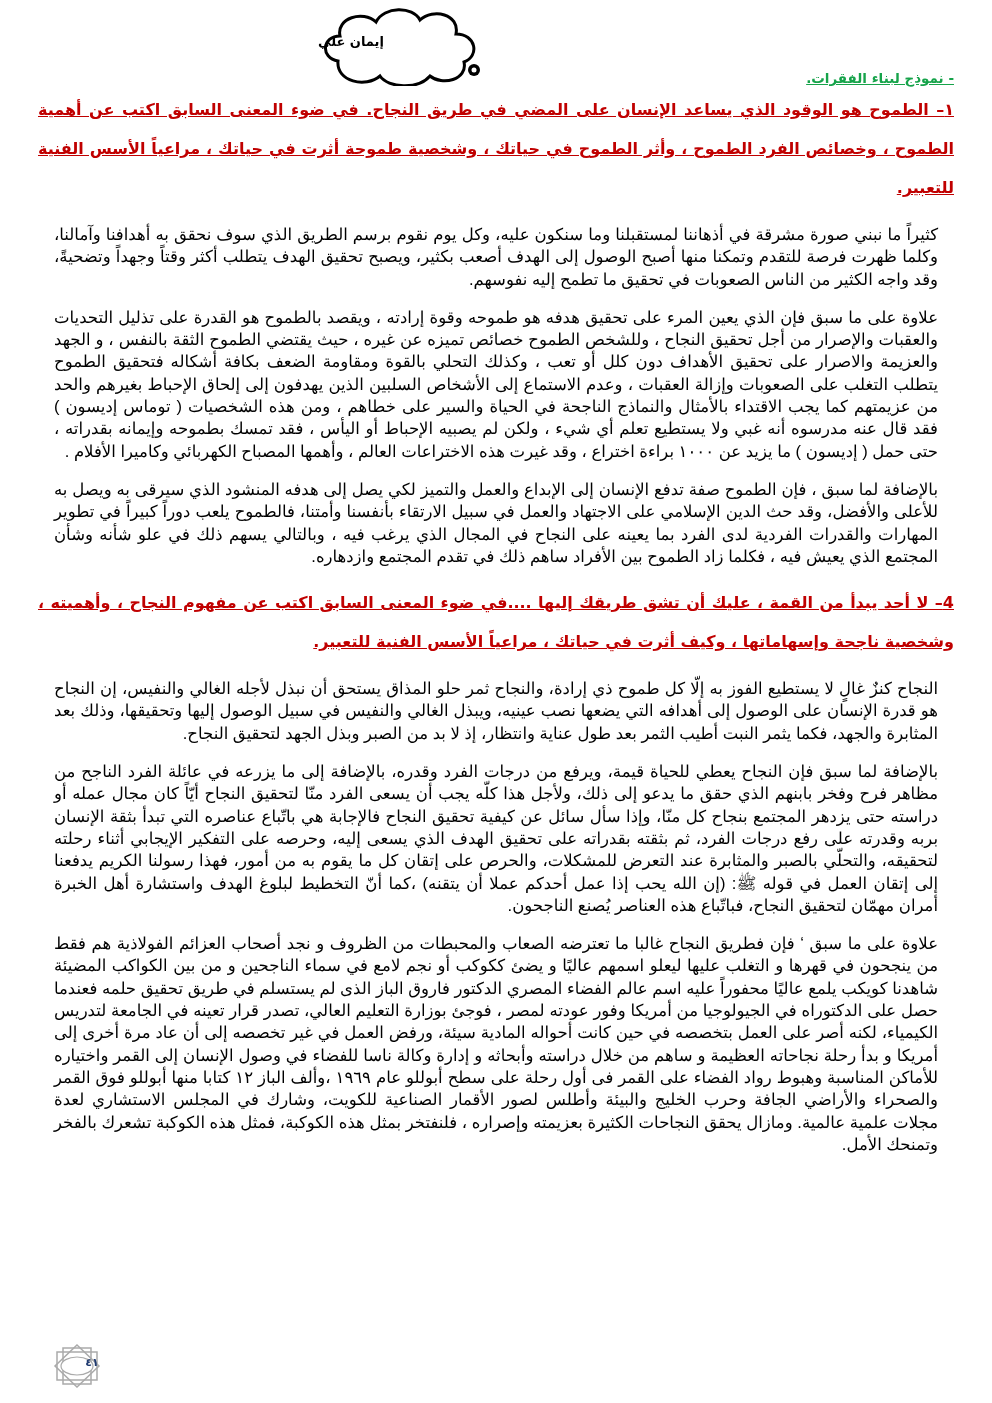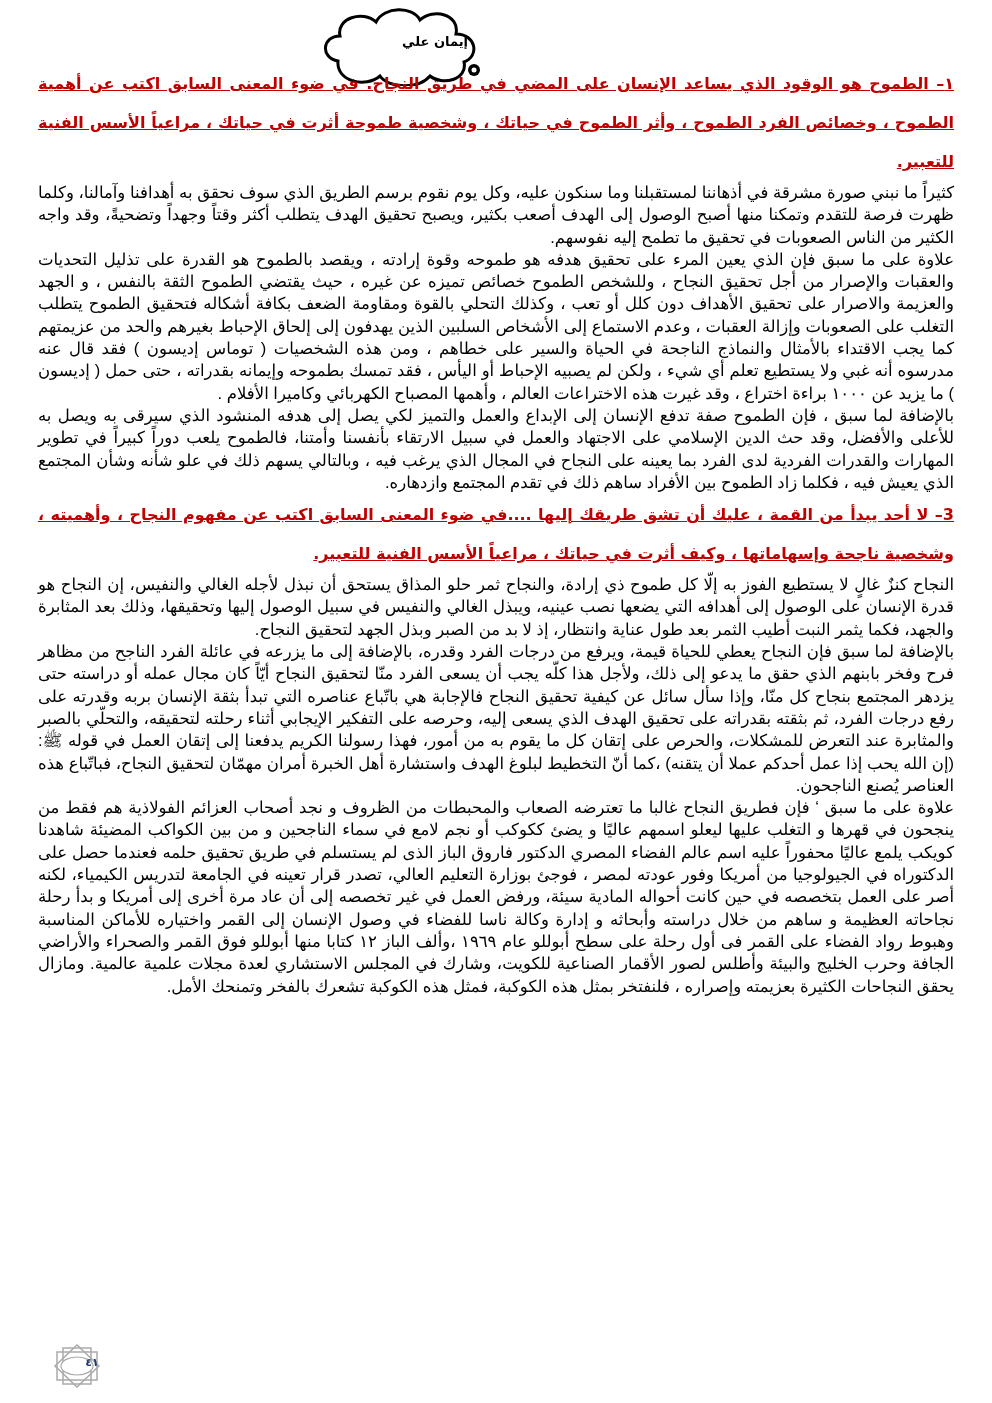--- a/index.html
+++ b/index.html
@@ -1,49 +1,50 @@
 <!DOCTYPE html>
 <html><head>
 <meta charset="utf-8">
 <style>
   html, body { margin: 0; padding: 0; background: #ffffff; }
   body { width: 992px; height: 1403px; position: relative; overflow: hidden; font-family: "DejaVu Sans", sans-serif; }
   .cloud { position: absolute; left: 318px; top: 6px; width: 164px; height: 76px; }
   .cloud svg { position: absolute; left: 0; top: 0; }
-  .cloud-name { position: absolute; left: 0; top: 28px; width: 150px; text-align: right; font-size: 13px; font-weight: bold; color: #000; direction: rtl; }
+  .cloud-name { position: absolute; left: 0; top: 28px; width: 150px; text-align: left; font-size: 13px; font-weight: bold; color: #000; direction: rtl; }
   .page { position: absolute; left: 38px; top: 64px; width: 916px; direction: rtl; text-align: justify; }
   .section-label { color: #16a34a; font-weight: bold; font-size: 13.5px; text-decoration: underline; margin: 6px 0 4px 0; }
   .prompt { color: #c00000; font-weight: bold; font-size: 16px; text-decoration: underline; line-height: 39px; margin: 0; }
-  .para { font-family: "Liberation Sans", sans-serif; font-size: 16.5px; line-height: 22.3px; color: #000; margin: 0; }
+  .para { font-family: "Liberation Sans", sans-serif; font-size: 16.5px; line-height: 22.3px; color: #000; margin: 16px; }
   .page-num { position: absolute; left: 52px; top: 1344px; width: 50px; height: 44px; }
   .page-num-text { position: absolute; left: 15px; top: 12px; width: 50px; text-align: center; font-size: 11px; color: #1f3a70; font-weight: bold; }
 </style>
 </head>
 <body>
 
 <div class="cloud">
   <svg width="170" height="80" viewBox="0 0 170 80">
     <path d="M20,55 C2,52 4,30 22,30 C18,12 45,4 58,16 C66,0 95,0 102,14 C115,2 142,8 138,28 C158,28 162,50 146,56 C150,74 124,80 112,70 C100,84 70,82 62,70 C48,82 18,76 20,55 Z" fill="#fff" stroke="#000" stroke-width="3"></path>
     <circle cx="156" cy="64" r="6" fill="#000"></circle>
     <circle cx="156" cy="64" r="2.5" fill="#fff"></circle>
   </svg>
   <div class="cloud-name">إيمان علي</div>
 </div>
 
 <div class="page">
+  <div class="section-label">- نموذج لبناء الفقرات.</div>
 
   <div>
     <p class="prompt">١– الطموح هو الوقود الذي يساعد الإنسان على المضي في طريق النجاح. في ضوء المعنى السابق اكتب عن أهمية الطموح ، وخصائص الفرد الطموح ، وأثر الطموح في حياتك ، وشخصية طموحة أثرت في حياتك ، مراعياً الأسس الفنية للتعبير.</p>
     <p class="para">كثيراً ما نبني صورة مشرقة في أذهاننا لمستقبلنا وما سنكون عليه، وكل يوم نقوم برسم الطريق الذي سوف نحقق به أهدافنا وآمالنا، وكلما ظهرت فرصة للتقدم وتمكنا منها أصبح الوصول إلى الهدف أصعب بكثير، ويصبح تحقيق الهدف يتطلب أكثر وقتاً وجهداً وتضحيةً، وقد واجه الكثير من الناس الصعوبات في تحقيق ما تطمح إليه نفوسهم.</p>
     <p class="para">علاوة على ما سبق فإن الذي يعين المرء على تحقيق هدفه هو طموحه وقوة إرادته ، ويقصد بالطموح هو القدرة على تذليل التحديات والعقبات والإصرار من أجل تحقيق النجاح ، وللشخص الطموح خصائص تميزه عن غيره ، حيث يقتضي الطموح الثقة بالنفس ، و الجهد والعزيمة والاصرار على تحقيق الأهداف دون كلل أو تعب ، وكذلك التحلي بالقوة ومقاومة الضعف بكافة أشكاله فتحقيق الطموح يتطلب التغلب على الصعوبات وإزالة العقبات ، وعدم الاستماع إلى الأشخاص السلبين الذين يهدفون إلى إلحاق الإحباط بغيرهم والحد من عزيمتهم كما يجب الاقتداء بالأمثال والنماذج الناجحة في الحياة والسير على خطاهم ، ومن هذه الشخصيات ( توماس إديسون ) فقد قال عنه مدرسوه أنه غبي ولا يستطيع تعلم أي شيء ، ولكن لم يصبيه الإحباط أو اليأس ، فقد تمسك بطموحه وإيمانه بقدراته ، حتى حمل ( إديسون ) ما يزيد عن ١٠٠٠ براءة اختراع ، وقد غيرت هذه الاختراعات العالم ، وأهمها المصباح الكهربائي وكاميرا الأفلام .</p>
     <p class="para">بالإضافة لما سبق ، فإن الطموح صفة تدفع الإنسان إلى الإبداع والعمل والتميز لكي يصل إلى هدفه المنشود الذي سيرقى به ويصل به للأعلى والأفضل، وقد حث الدين الإسلامي على الاجتهاد والعمل في سبيل الارتقاء بأنفسنا وأمتنا، فالطموح يلعب دوراً كبيراً في تطوير المهارات والقدرات الفردية لدى الفرد بما يعينه على النجاح في المجال الذي يرغب فيه ، وبالتالي يسهم ذلك في علو شأنه وشأن المجتمع الذي يعيش فيه ، فكلما زاد الطموح بين الأفراد ساهم ذلك في تقدم المجتمع وازدهاره.</p>
   </div>
 
   <div style="margin-top:2px;">
-    <p class="prompt">3– لا أحد يبدأ من القمة ، عليك أن تشق طريقك إليها ....في ضوء المعنى السابق اكتب عن مفهوم النجاح ، وأهميته ، وشخصية ناجحة وإسهاماتها ، وكيف أثرت في حياتك ، مراعياً الأسس الفنية للتعبير.</p>
+    <p class="prompt">4– لا أحد يبدأ من القمة ، عليك أن تشق طريقك إليها ....في ضوء المعنى السابق اكتب عن مفهوم النجاح ، وأهميته ، وشخصية ناجحة وإسهاماتها ، وكيف أثرت في حياتك ، مراعياً الأسس الفنية للتعبير.</p>
     <p class="para">النجاح كنزٌ غالٍ لا يستطيع الفوز به إلّا كل طموح ذي إرادة، والنجاح ثمر حلو المذاق يستحق أن نبذل لأجله الغالي والنفيس، إن النجاح هو قدرة الإنسان على الوصول إلى أهدافه التي يضعها نصب عينيه، ويبذل الغالي والنفيس في سبيل الوصول إليها وتحقيقها، وذلك بعد المثابرة والجهد، فكما يثمر النبت أطيب الثمر بعد طول عناية وانتظار، إذ لا بد من الصبر وبذل الجهد لتحقيق النجاح.</p>
     <p class="para">بالإضافة لما سبق فإن النجاح يعطي للحياة قيمة، ويرفع من درجات الفرد وقدره، بالإضافة إلى ما يزرعه في عائلة الفرد الناجح من مظاهر فرح وفخر بابنهم الذي حقق ما يدعو إلى ذلك، ولأجل هذا كلّه يجب أن يسعى الفرد منّا لتحقيق النجاح أيّاً كان مجال عمله أو دراسته حتى يزدهر المجتمع بنجاح كل منّا، وإذا سأل سائل عن كيفية تحقيق النجاح فالإجابة هي باتّباع عناصره التي تبدأ بثقة الإنسان بربه وقدرته على رفع درجات الفرد، ثم بثقته بقدراته على تحقيق الهدف الذي يسعى إليه، وحرصه على التفكير الإيجابي أثناء رحلته لتحقيقه، والتحلّي بالصبر والمثابرة عند التعرض للمشكلات، والحرص على إتقان كل ما يقوم به من أمور، فهذا رسولنا الكريم يدفعنا إلى إتقان العمل في قوله ﷺ: (إن الله يحب إذا عمل أحدكم عملا أن يتقنه) ،كما أنّ التخطيط لبلوغ الهدف واستشارة أهل الخبرة أمران مهمّان لتحقيق النجاح، فباتّباع هذه العناصر يُصنع الناجحون.</p>
     <p class="para">علاوة على ما سبق ‘ فإن فطريق النجاح غالبا ما تعترضه الصعاب والمحبطات من الظروف و نجد أصحاب العزائم الفولاذية هم فقط من ينجحون في قهرها و التغلب عليها ليعلو اسمهم عاليًا و يضئ ككوكب أو نجم لامع في سماء الناجحين و من بين الكواكب المضيئة شاهدنا كويكب يلمع عاليًا محفوراً عليه اسم عالم الفضاء المصري الدكتور فاروق الباز الذى لم يستسلم في طريق تحقيق حلمه فعندما حصل على الدكتوراه في الجيولوجيا من أمريكا وفور عودته لمصر ، فوجئ بوزارة التعليم العالي، تصدر قرار تعينه في الجامعة لتدريس الكيمياء، لكنه أصر على العمل بتخصصه في حين كانت أحواله المادية سيئة، ورفض العمل في غير تخصصه إلى أن عاد مرة أخرى إلى أمريكا و بدأ رحلة نجاحاته العظيمة و ساهم من خلال دراسته وأبحاثه و إدارة وكالة ناسا للفضاء في وصول الإنسان إلى القمر واختياره للأماكن المناسبة وهبوط رواد الفضاء على القمر فى أول رحلة على سطح أبوللو عام ١٩٦٩ ،وألف الباز ١٢ كتابا منها أبوللو فوق القمر والصحراء والأراضي الجافة وحرب الخليج والبيئة وأطلس لصور الأقمار الصناعية للكويت، وشارك في المجلس الاستشاري لعدة مجلات علمية عالمية. ومازال يحقق النجاحات الكثيرة بعزيمته وإصراره ، فلنفتخر بمثل هذه الكوكبة، فمثل هذه الكوكبة تشعرك بالفخر وتمنحك الأمل.</p>
   </div>
 </div>
 
 <div class="page-num">
   <svg width="50" height="44" viewBox="0 0 50 44">
     <rect x="5" y="8" width="40" height="28" fill="none" stroke="#aaa" stroke-width="1.5"></rect>
     <rect x="11" y="4" width="28" height="36" fill="none" stroke="#aaa" stroke-width="1.5"></rect>

